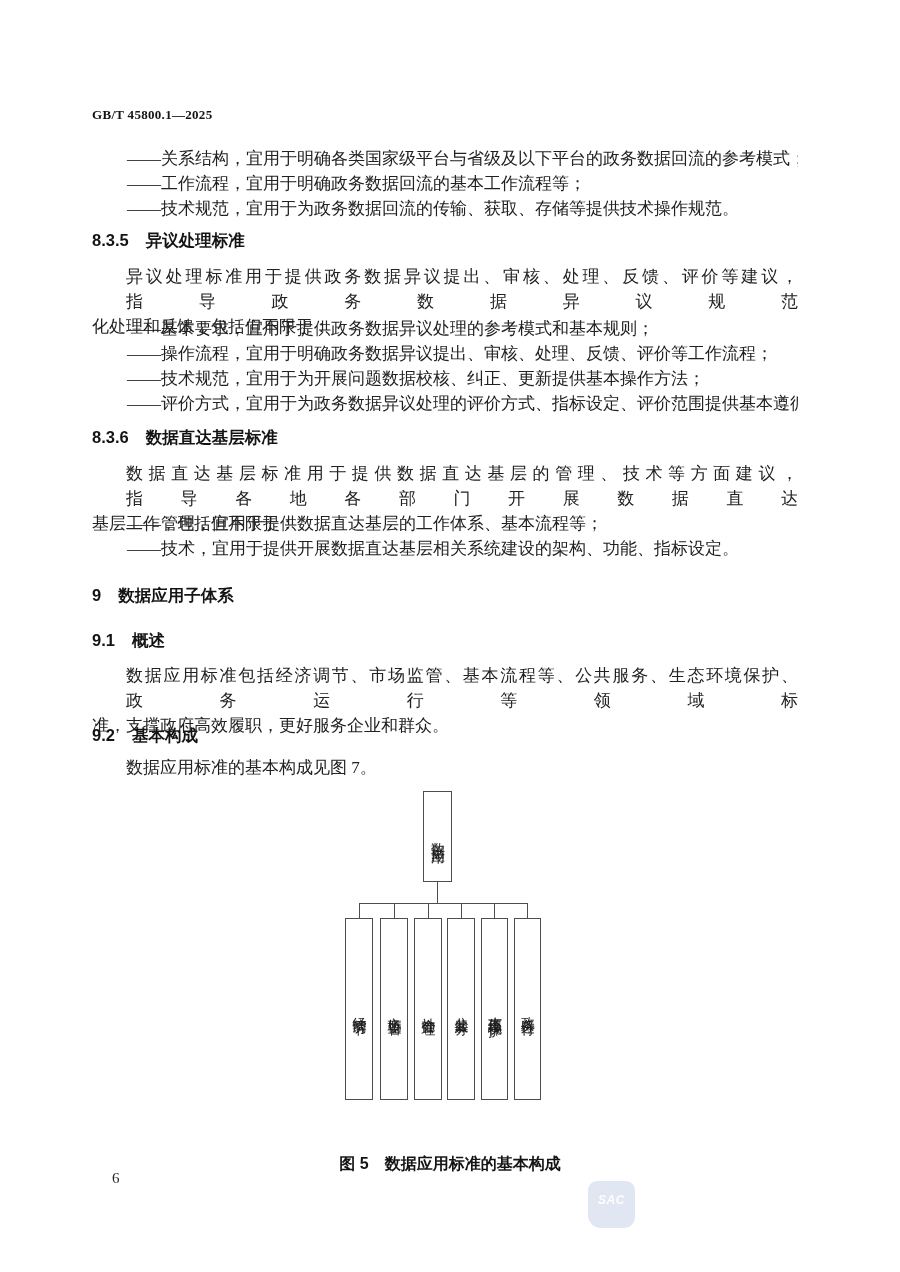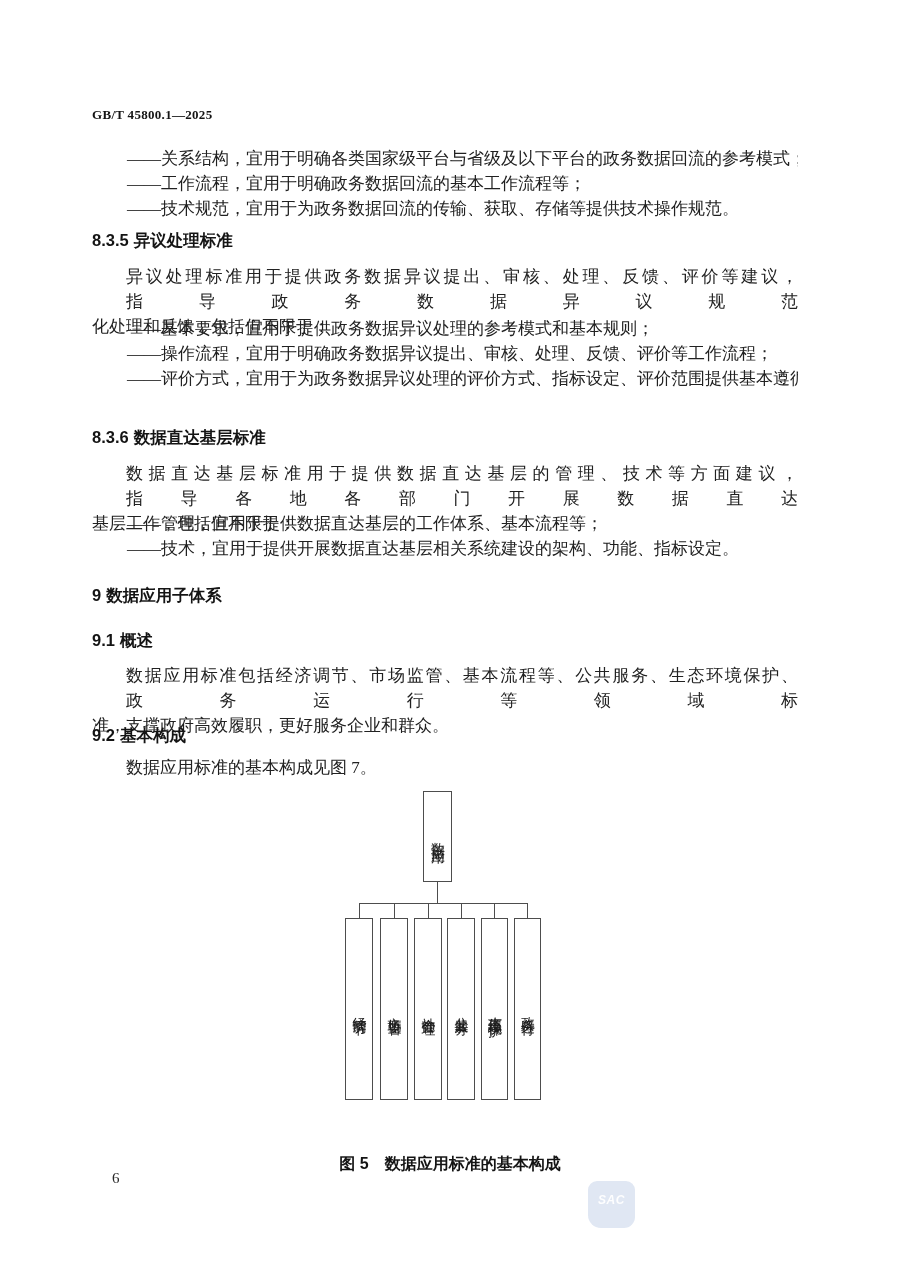--- a/index.html
+++ b/index.html
@@ -39,21 +39,21 @@
     text-align-last: justify;
     text-justify: inter-character;
   }
   .sec-heading {
     font-family: "Liberation Sans", "DejaVu Sans", sans-serif;
     font-weight: 700;
     font-size: 16.5px;
     line-height: 24px;
     color: #141414;
   }
-  .sec-num { display: inline-block; margin-right: 5px; }
+  .sec-num { display: inline-block; margin-right: 17px; }
   
   .fig-box {
     position: absolute;
     border: 1px solid #4d4d4d;
     background: #ffffff;
     display: flex;
     align-items: center;
     justify-content: center;
   }
   .vtext {
@@ -118,20 +118,21 @@
   <div class="abs textcol sec-heading" style="top:228px">
     <span class="sec-num">8.3.5</span><span>异议处理标准</span>
   </div>
   <div class="abs textcol" style="top:264px">
     <div class="line para-first fill">异议处理标准用于提供政务数据异议提出、审核、处理、反馈、评价等建议，指导政务数据异议规范</div>
     <div class="line">化处理和反馈，包括但不限于：</div>
   </div>
   <div class="abs textcol" style="top:316px">
     <div class="line dash-item">——基本要求，宜用于提供政务数据异议处理的参考模式和基本规则；</div>
     <div class="line dash-item">——操作流程，宜用于明确政务数据异议提出、审核、处理、反馈、评价等工作流程；</div>
+    <div class="line dash-item">——技术规范，宜用于为开展问题数据校核、纠正、更新提供基本操作方法；</div>
     <div class="line dash-item">——评价方式，宜用于为政务数据异议处理的评价方式、指标设定、评价范围提供基本遵循。</div>
   </div>
 
   <div class="abs textcol sec-heading" style="top:425px">
     <span class="sec-num">8.3.6</span><span>数据直达基层标准</span>
   </div>
   <div class="abs textcol" style="top:461px">
     <div class="line para-first fill">数据直达基层标准用于提供数据直达基层的管理、技术等方面建议，指导各地各部门开展数据直达</div>
     <div class="line">基层工作，包括但不限于：</div>
   </div>

